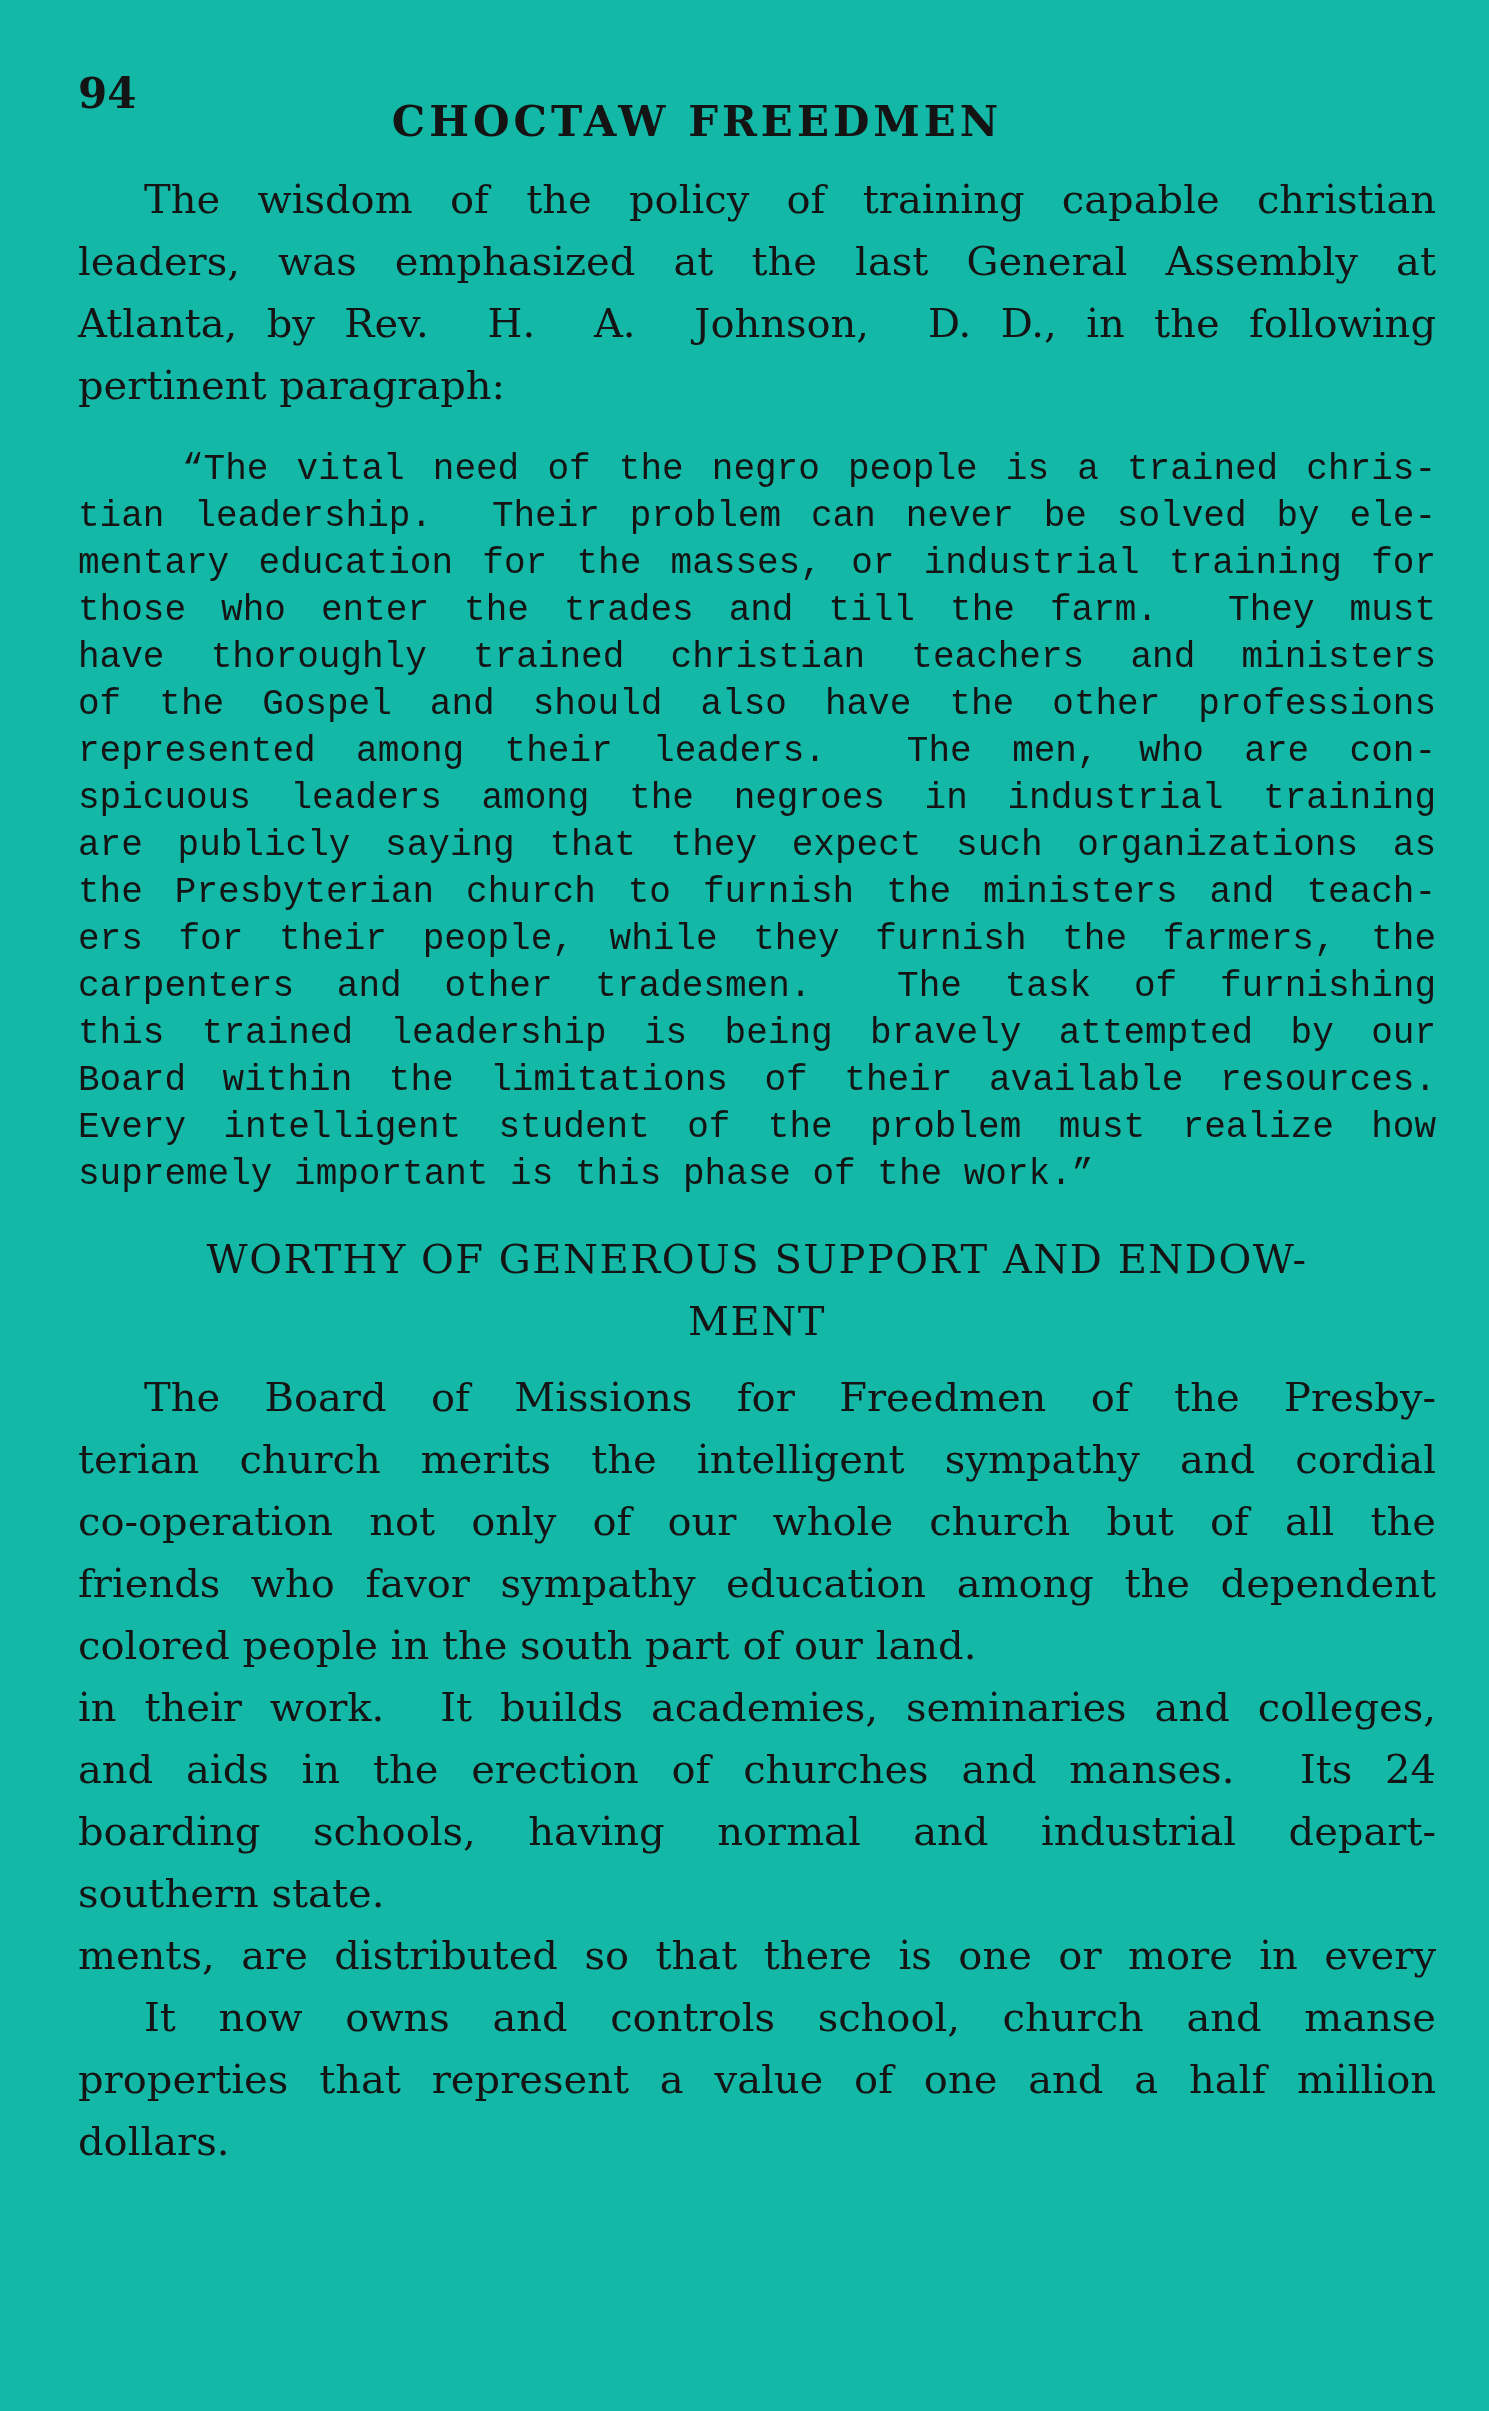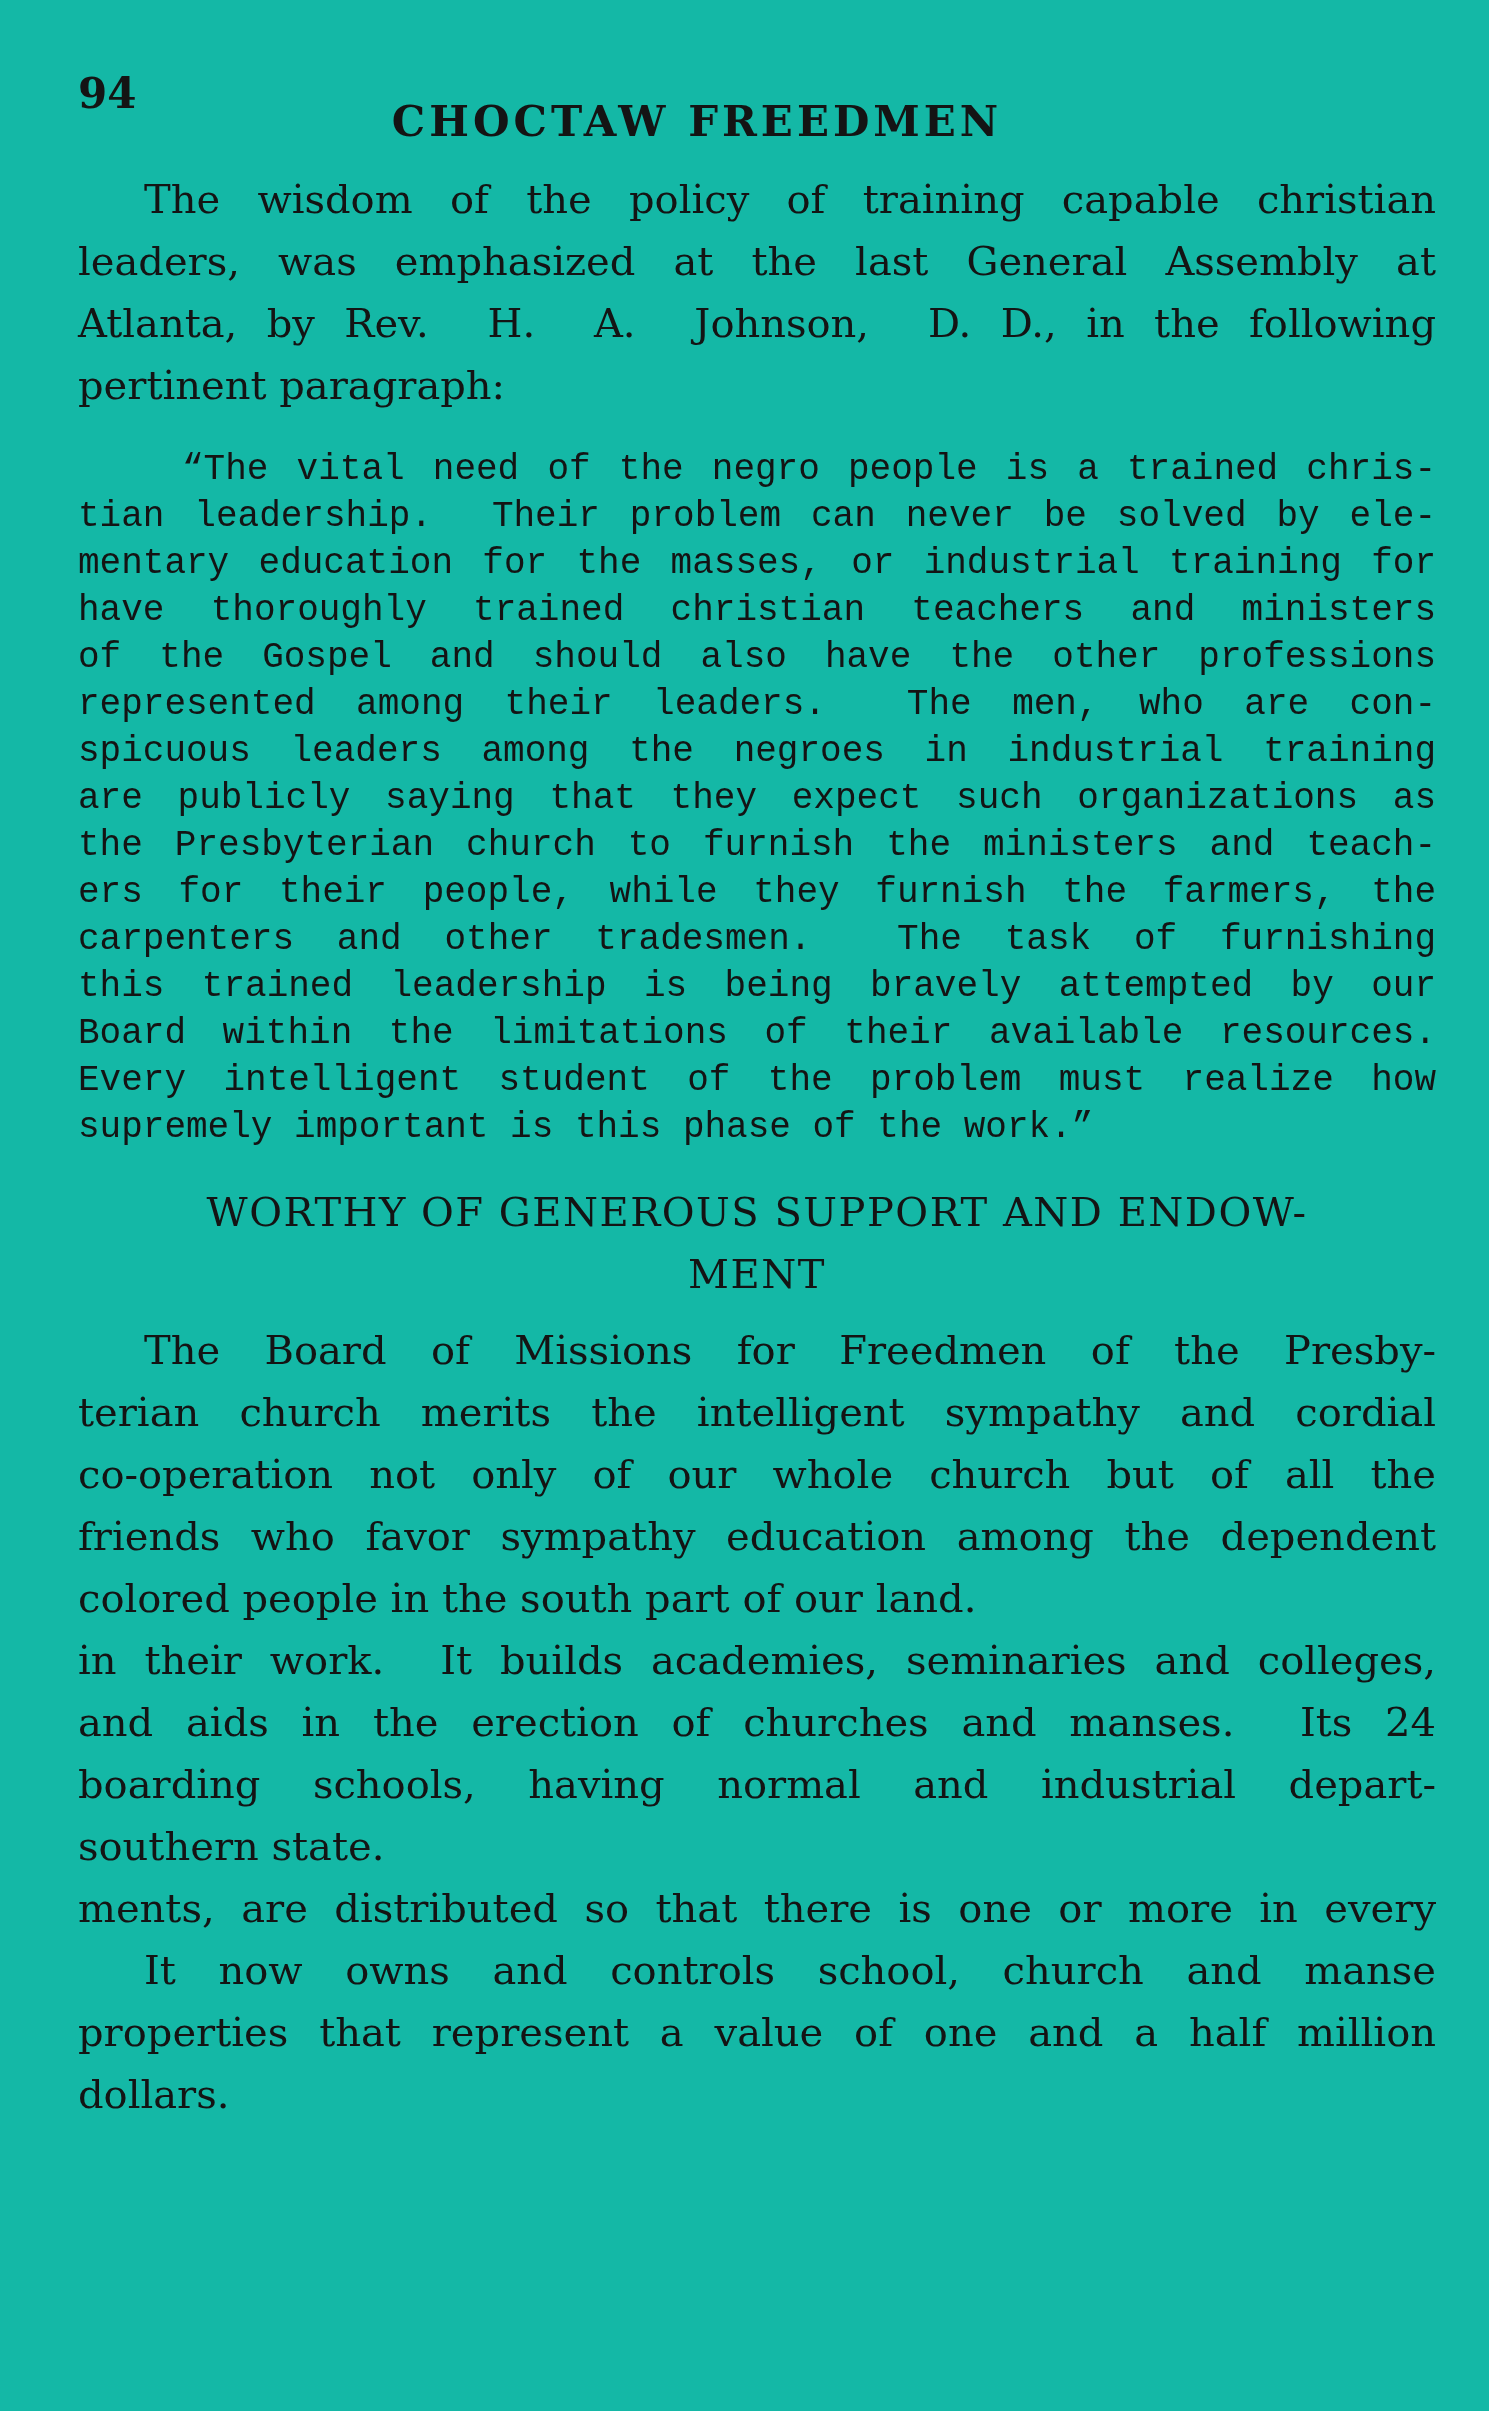--- a/index.html
+++ b/index.html
@@ -96,20 +96,21 @@
       <div class="block paragraph">
         <div class="line indent">The wisdom of the policy of training capable christian</div>
         <div class="line">leaders, was emphasized at the last General Assembly at</div>
         <div class="line">Atlanta, by Rev.  H.  A.  Johnson,  D. D., in the following</div>
         <div class="line last">pertinent paragraph:</div>
       </div>
       <div class="block quote">
         <div class="line indent">“The vital need of the negro people is a trained chris-</div>
         <div class="line">tian leadership.  Their problem can never be solved by ele-</div>
         <div class="line">mentary education for the masses, or industrial training for</div>
+        <div class="line">those who enter the trades and till the farm.  They must</div>
         <div class="line">have thoroughly trained christian teachers and ministers</div>
         <div class="line">of the Gospel and should also have the other professions</div>
         <div class="line">represented among their leaders.  The men, who are con-</div>
         <div class="line">spicuous leaders among the negroes in industrial training</div>
         <div class="line">are publicly saying that they expect such organizations as</div>
         <div class="line">the Presbyterian church to furnish the ministers and teach-</div>
         <div class="line">ers for their people, while they furnish the farmers, the</div>
         <div class="line">carpenters and other tradesmen.  The task of furnishing</div>
         <div class="line">this trained leadership is being bravely attempted by our</div>
         <div class="line">Board within the limitations of their available resources.</div>

